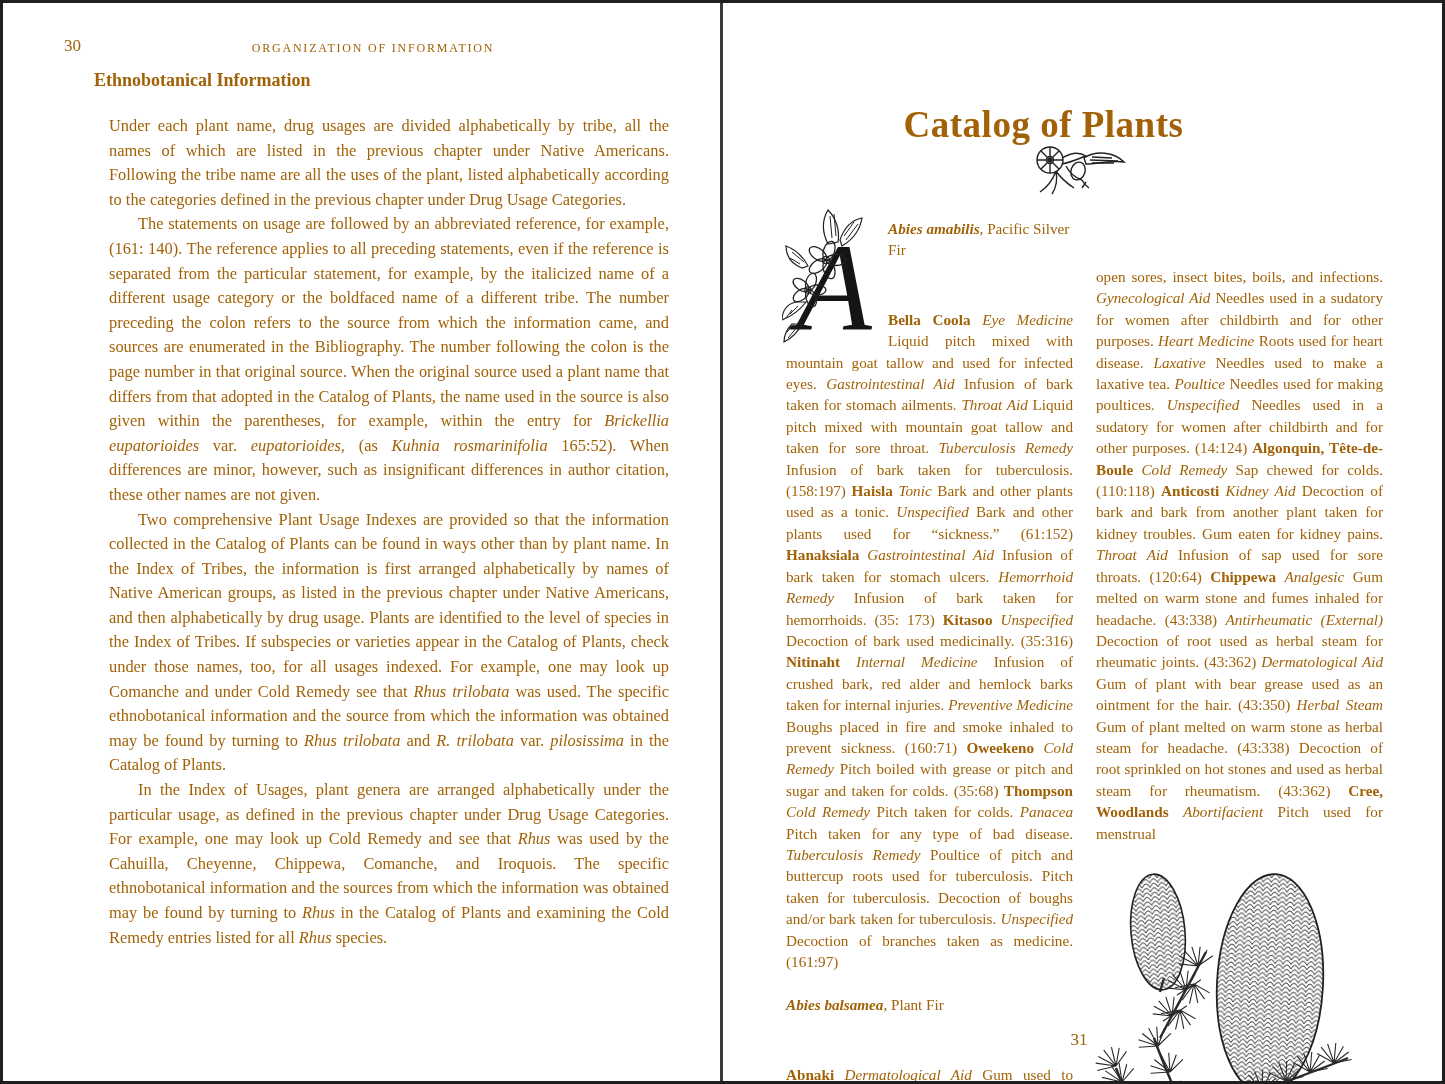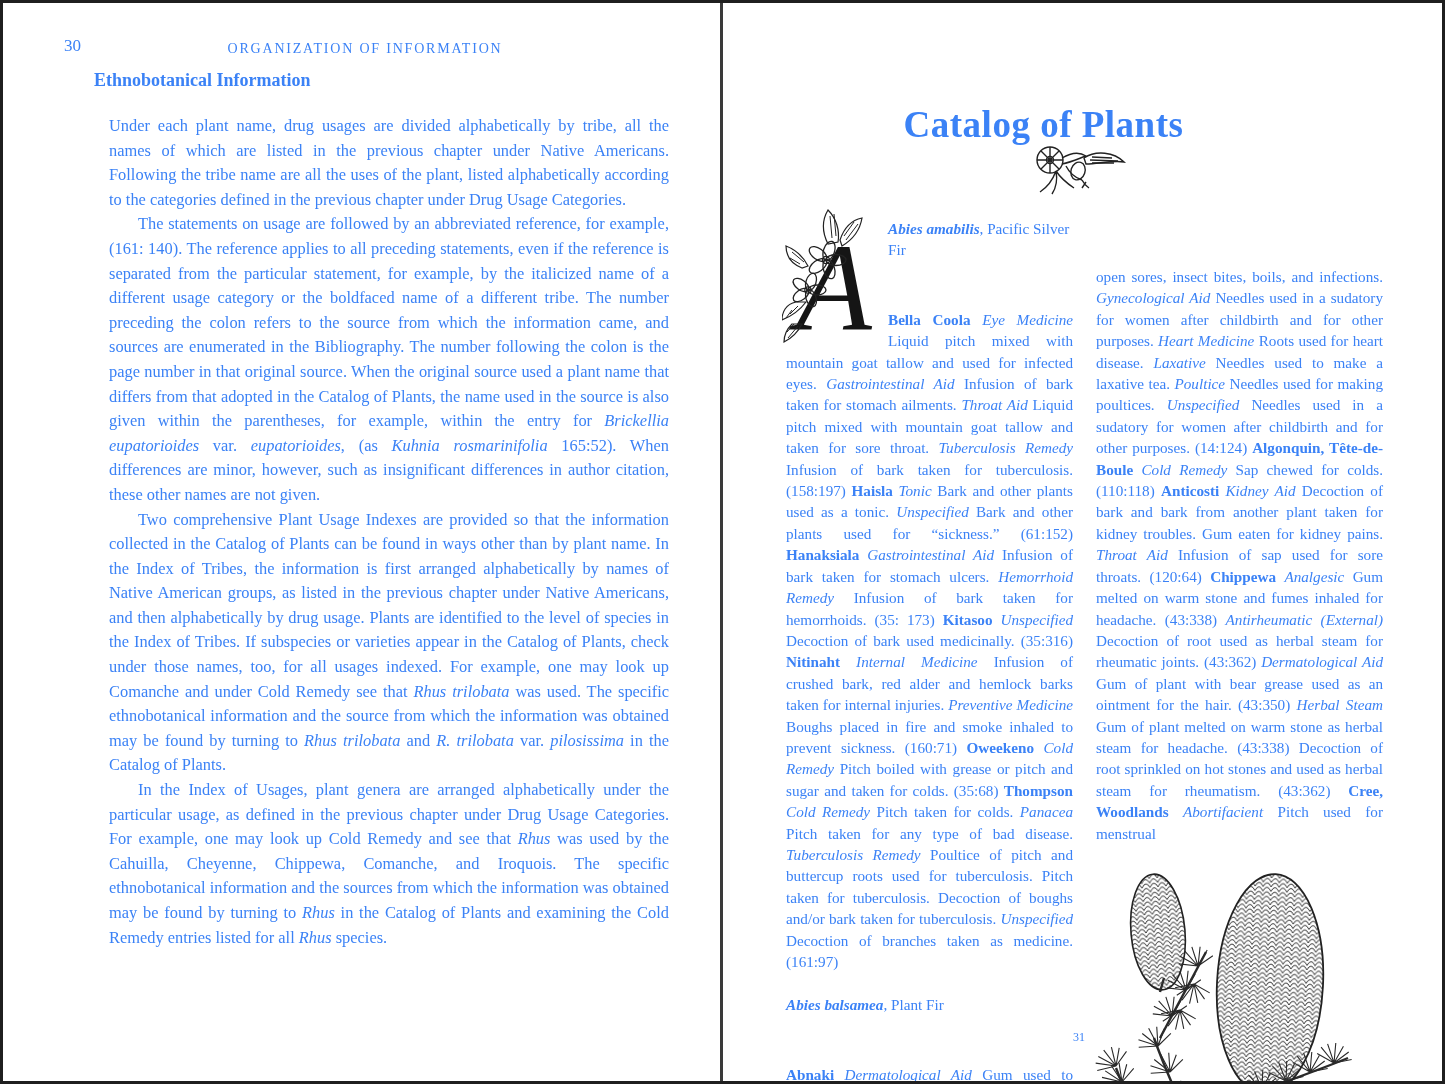--- a/index.html
+++ b/index.html
@@ -1,27 +1,27 @@
 <!DOCTYPE html>
 <html><head>
 <meta charset="utf-8">
 <style>
   * { margin:0; padding:0; box-sizing:border-box; }
   html,body { background:#777; }
   .spread {
     position:relative; width:1445px; height:1084px; background:#ffffff;
-    font-family:"Liberation Serif", serif; color:#3b82f6; overflow:hidden;
+    font-family:"Liberation Serif", serif; color:#a16207; overflow:hidden;
   }
   .frame { position:absolute; inset:0; border:3px solid #1f1f1f; pointer-events:none; z-index:50; }
   .divider { position:absolute; left:720px; top:0; width:3px; height:100%; background:#3a3a3a; z-index:40; }
 
   
   .folio-left { position:absolute; left:64px; top:36px; font-size:17px; }
-  .running-head { position:absolute; left:85px; top:41px; width:560px; text-align:center;
-    font-size:14px; letter-spacing:1.8px; }
+  .running-head { position:absolute; left:93px; top:41px; width:560px; text-align:center;
+    font-size:12px; letter-spacing:1.8px; }
   .heading-left { position:absolute; left:94px; top:70px; font-size:18px; font-weight:700; }
   .left-body { position:absolute; left:109px; top:114px; width:560px; }
   p.lp { font-size:16.4px; line-height:24.6px; text-align:justify; }
   p.lp.indent { text-indent:29px; }
 
   
   .title-right { position:absolute; left:724px; top:103px; width:639px; text-align:center;
     font-size:37px; letter-spacing:0.5px; }
   .title-ornament { position:absolute; left:1022px; top:138px; width:125px; height:58px; }
 
@@ -34,21 +34,21 @@
   .ri { font-style:italic; }
   .rbi { font-weight:700; font-style:italic; }
   .entry-head { font-size:15.2px; line-height:21.4px; }
   .entry2 { margin-top:22px; }
 
   .dropcap-fig { float:left; width:98px; height:142px; margin:-12px 8px 0 -4px; }
 
   .fir-figure { position:relative; margin-top:16px; width:287px; height:322px; }
   .fir-figure svg { position:absolute; left:-6px; top:0; }
 
-  .folio-right { position:absolute; left:724px; top:1030px; width:710px; text-align:center; font-size:12px; }
+  .folio-right { position:absolute; left:724px; top:1030px; width:710px; text-align:center; font-size:17px; }
 
   svg .ink { stroke:#222; fill:none; }
 </style>
 </head>
 <body>
 
 <div class="spread">
   <div class="frame"></div>
   <div class="divider"></div>
 

